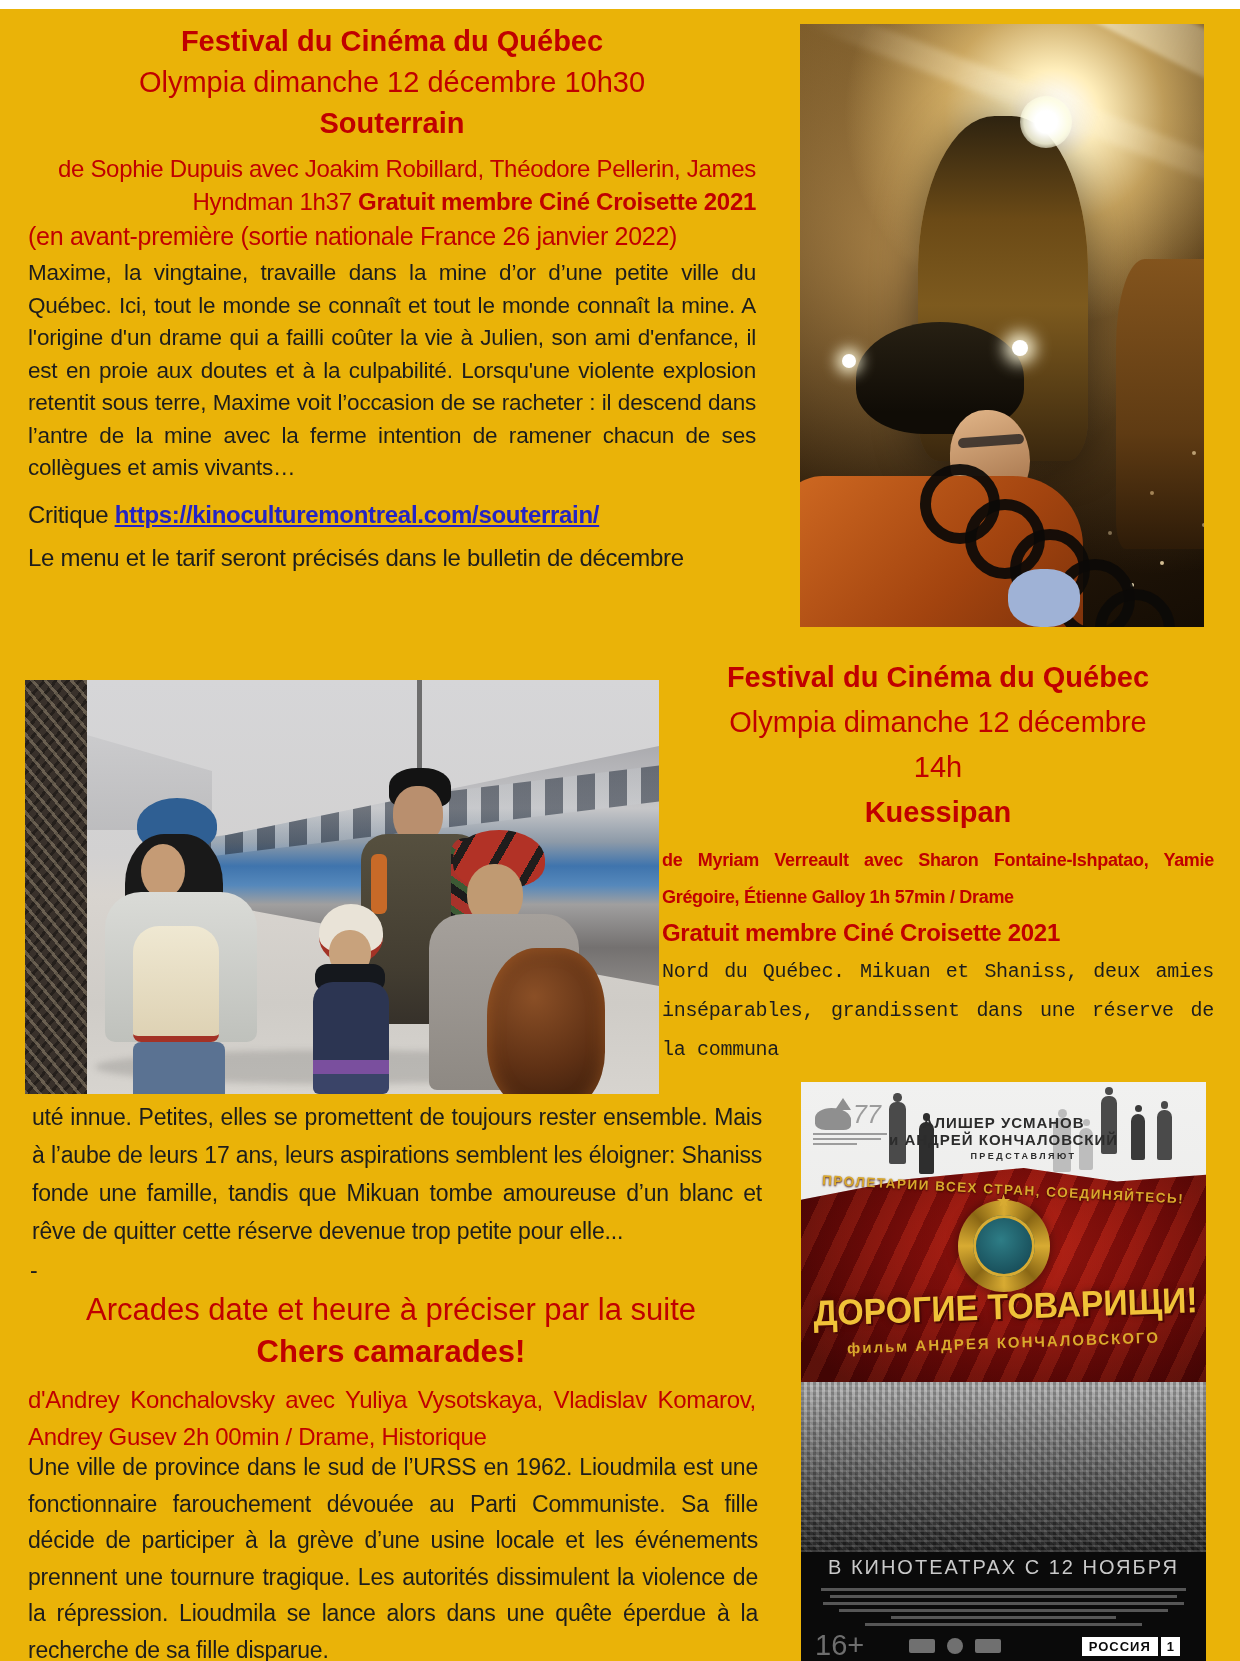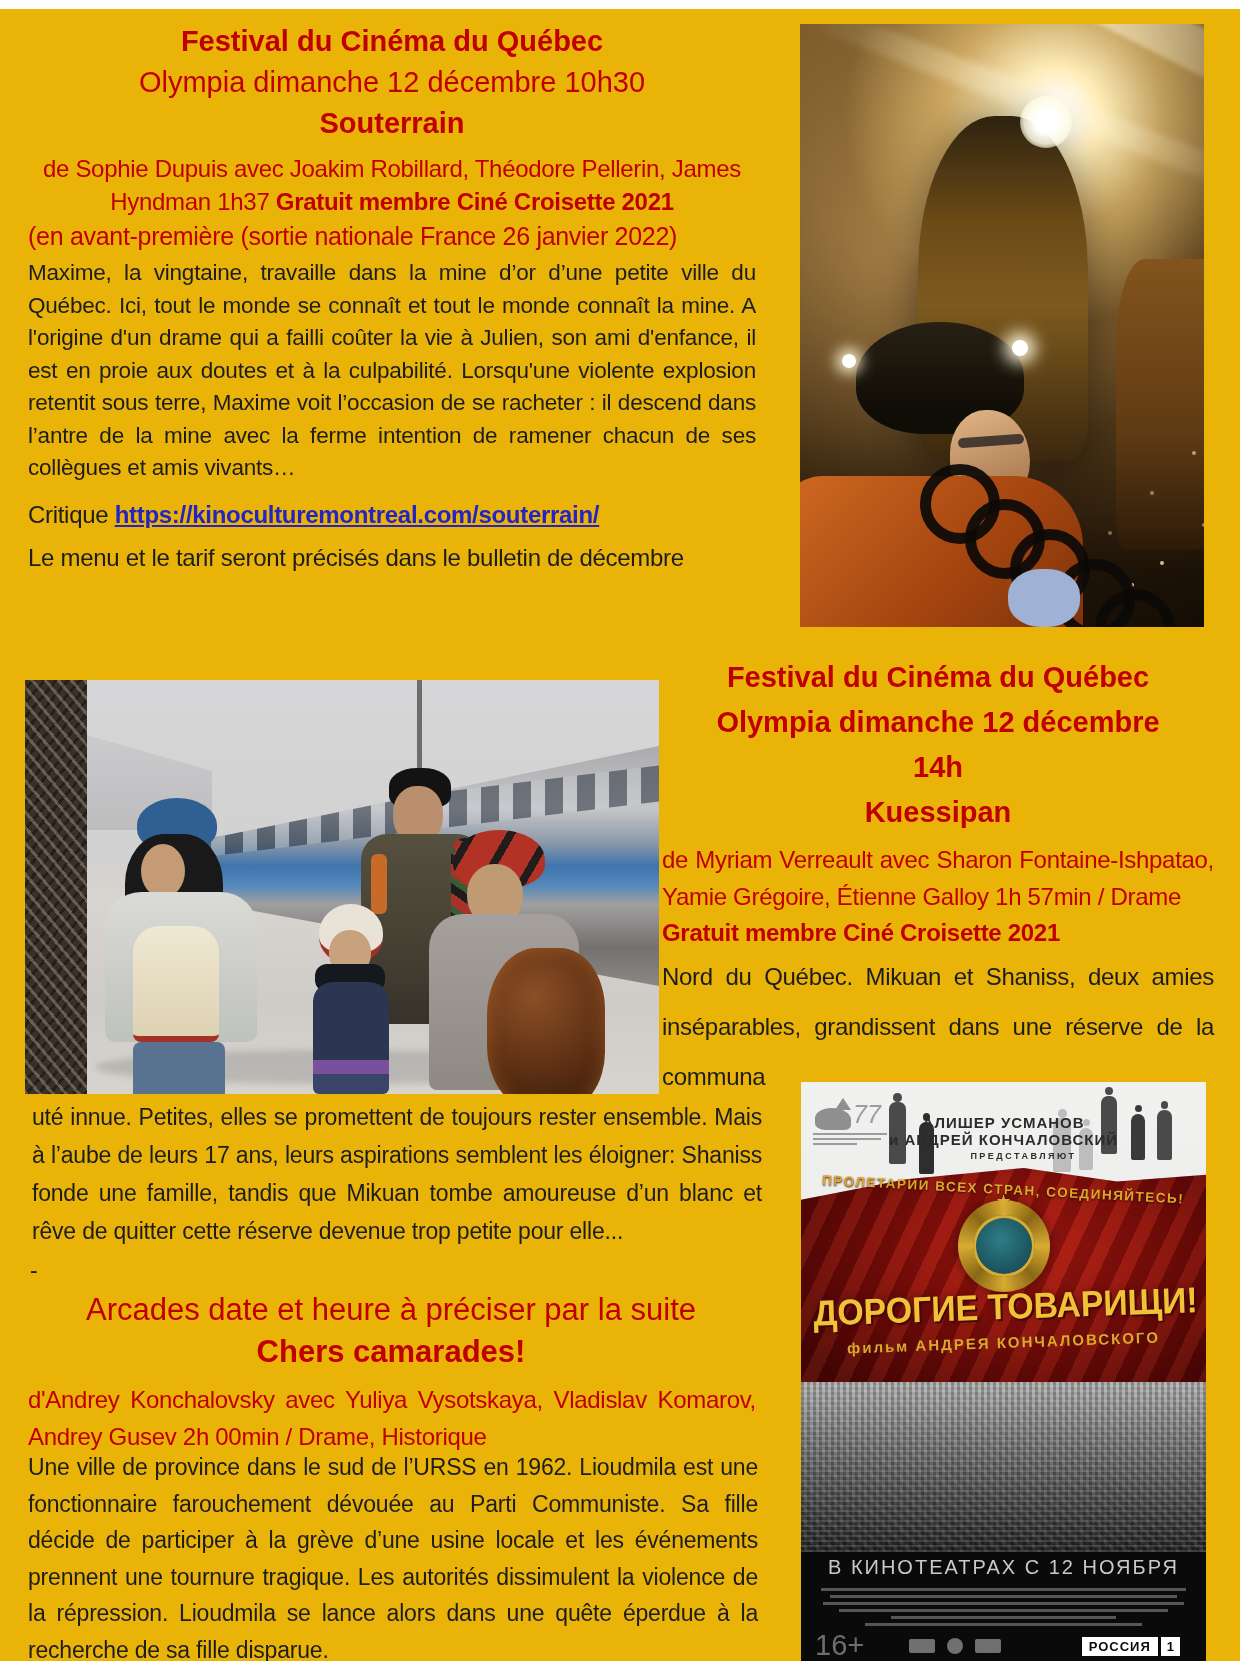--- a/index.html
+++ b/index.html
@@ -4,21 +4,21 @@
 <style>
   html,body{margin:0;padding:0;background:#ffffff;}
   .page{position:relative;width:1240px;height:1661px;background:#eab308;overflow:hidden;
         font-family:"Liberation Sans",sans-serif;color:#1d1d1d;margin-top:9px;}
   .b{font-weight:700;}
   p{margin:0;}
   
   #sec1{position:absolute;left:28px;top:12px;width:728px;}
   .h1a{font-size:29px;line-height:41px;font-weight:700;color:#c00000;text-align:center;}
   .h1b{font-size:29px;line-height:41px;color:#c00000;text-align:center;}
-  .cred{font-size:24px;line-height:33px;color:#c00000;text-align:center;letter-spacing:-0.3px;margin-top:8px;}
+  .cred{font-size:24px;line-height:33px;color:#c00000;text-align:right;letter-spacing:-0.3px;margin-top:8px;}
   .prem{font-size:25px;line-height:33px;color:#c00000;letter-spacing:-0.3px;margin-top:2px;}
   .syn{font-size:22.5px;line-height:32.5px;text-align:justify;letter-spacing:-0.2px;margin-top:4px;}
   .critique{font-size:24px;line-height:36px;margin-top:12px;letter-spacing:-0.3px;}
   .critique a{color:#2424c4;font-weight:700;text-decoration:underline;cursor:pointer;}
   .followup{font-size:30px;line-height:42px;font-weight:700;color:#c00000;text-align:justify;
             letter-spacing:-0.2px;margin-top:6px;}
   .menu{font-size:24px;line-height:34px;margin-top:8px;letter-spacing:-0.3px;}
   
   .photo{position:absolute;overflow:hidden;}
   
@@ -108,24 +108,24 @@
         border-radius:42% 38% 36% 40%;box-shadow:inset 0 0 18px rgba(255,150,60,.35);}
   .c-hat{position:absolute;left:18px;top:0;width:64px;height:50px;background:#e9e3d7;border-radius:50% 50% 44% 44%;
         border-bottom:9px solid #a33226;}
   .c-face{position:absolute;left:28px;top:26px;width:42px;height:46px;background:#c8a27c;border-radius:48%;}
   .c-scarf{position:absolute;left:14px;top:60px;width:70px;height:28px;background:#15181d;border-radius:12px;}
   .c-suit{position:absolute;left:12px;top:78px;width:76px;height:112px;
         background:linear-gradient(180deg,#2c3552 0 70%,#7a4f9e 70% 82%,#3a4468 82%);border-radius:20px 20px 6px 6px;}
   
   #sec2{position:absolute;left:662px;top:646px;width:552px;}
   .h2b{font-size:29px;line-height:45px;font-weight:700;color:#c00000;text-align:center;}
-  .h2n{font-size:29px;line-height:45px;color:#c00000;text-align:center;font-weight:bold;}
-  .cred2{font-size:24px;line-height:36.5px;color:#c00000;text-align:justify;letter-spacing:-0.3px;margin-top:7px;}
+  .h2n{font-size:29px;line-height:45px;color:#c00000;text-align:center;}
+  .cred2{font-size:18px;line-height:36.5px;color:#c00000;text-align:justify;letter-spacing:-0.3px;margin-top:7px;font-weight:bold;}
   .grat2{font-size:24px;line-height:36.5px;color:#c00000;font-weight:700;letter-spacing:-0.3px;}
-  .syn2{font-size:24px;line-height:50px;text-align:justify;letter-spacing:-0.3px;}
+  .syn2{font-size:20px;line-height:39px;text-align:justify;letter-spacing:-0.3px;font-family:Liberation Mono, monospace;}
   #contpar{position:absolute;left:32px;top:1089px;width:730px;font-size:23px;line-height:38px;
         text-align:justify;letter-spacing:-0.2px;}
   #dash{position:absolute;left:30px;top:1248px;font-size:23px;}
   
   #arcades{position:absolute;left:0;top:1283px;width:782px;font-size:31px;color:#c00000;text-align:center;}
   #chers{position:absolute;left:0;top:1325px;width:782px;font-size:31px;font-weight:700;color:#c00000;text-align:center;}
   #sec3cred{position:absolute;left:28px;top:1372px;width:728px;font-size:24px;line-height:37px;color:#c00000;
         text-align:justify;letter-spacing:-0.3px;}
   #sec3syn{position:absolute;left:28px;top:1440px;width:730px;font-size:23px;line-height:36.5px;
         text-align:justify;letter-spacing:-0.2px;}

